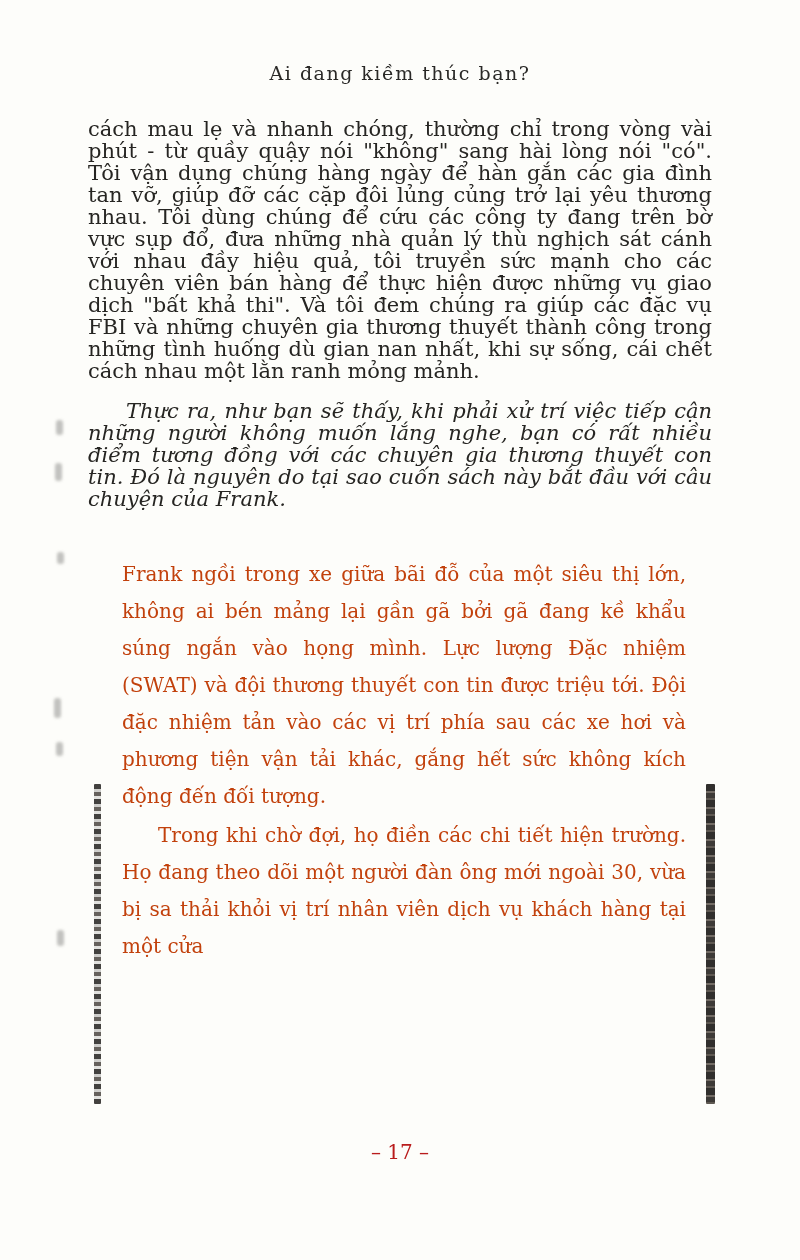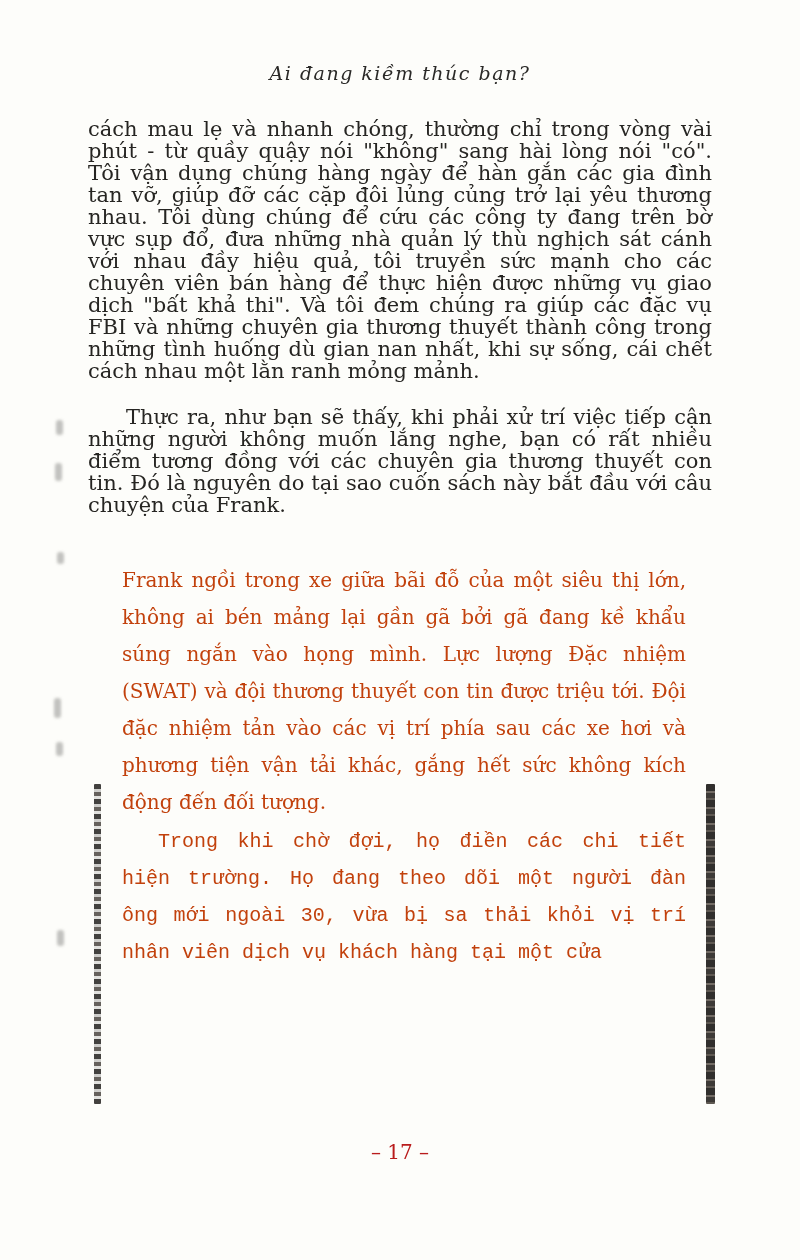--- a/index.html
+++ b/index.html
@@ -11,48 +11,47 @@
     font-family:"DejaVu Serif", serif;
     color:#222120;
     overflow:hidden;
   }
   .running-header {
     position:absolute; top:62px; left:0; right:0;
     text-align:center;
     font-size:19px;
     letter-spacing:1.5px;
     color:#2a2927;
-    font-style:italic;
   }
   .text-column {
     position:absolute; top:118px; left:88px; width:624px;
   }
   .body-par {
     margin:0;
     font-size:21px;
     line-height:22px;
     text-align:justify;
     color:#262522;
   }
-  .body-par + .body-par { margin-top:24px; }
+  .body-par + .body-par { margin-top:18px;font-style:italic; }
   .body-par.indented { text-indent:38px; }
   .quote-block {
     margin-top:46px;
     margin-left:34px;
     margin-right:26px;
   }
   .quote-par {
     margin:0;
     font-size:20px;
     line-height:37px;
     text-align:justify;
     color:#c2410c;
   }
   .quote-par + .quote-par { margin-top:2px; }
-  .quote-par.indented { text-indent:36px;font-family:Liberation Mono, monospace; }
+  .quote-par.indented { text-indent:36px; }
   .quote-bar {
     position:absolute;
     top:784px;
     height:320px;
     border-radius:1px;
     pointer-events:none;
   }
   .quote-bar.left {
     left:94px; width:7px;
     background:repeating-linear-gradient(

